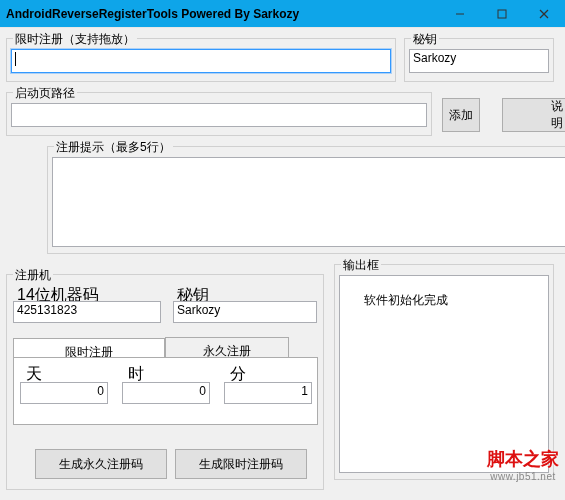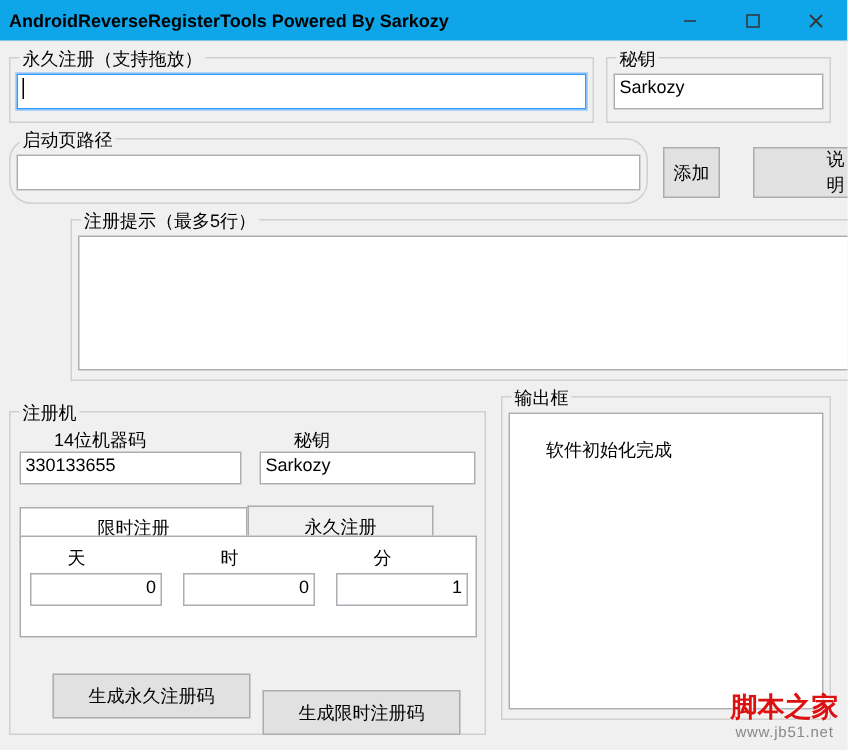--- a/index.html
+++ b/index.html
@@ -13,22 +13,22 @@
   .groupbox { position: absolute; border: 1px solid #d0d0d0; background: #f0f0f0; }
   .groupbox > .legend { position: absolute; top: -8px; left: 6px; background: #f0f0f0; font-size: 12px; padding: 0 2px; color: #000; }
   .txtinput { position: absolute; border: 1px solid #abadb3; background: #fff; font-size: 12px; padding: 1px 3px; color: #000; }
   .txtinput.focused { border: 1px solid #3399ff; outline: 1px solid rgba(51,153,255,.35); }
   .btn { position: absolute; border: 1px solid #adadad; background: #e1e1e1; font-size: 12px; display: flex; align-items: center; justify-content: center; cursor: pointer; color: #000; }
   .multiline { position: absolute; border: 1px solid #abadb3; background: #fff; font-size: 12px; padding: 2px 4px; color: #000; white-space: pre-wrap; overflow: auto; }
   .tabstrip { position: absolute; display: flex; }
   .tab { border: 1px solid #acacac; border-bottom: none; background: #f0f0f0; font-size: 12px; padding: 5px 0; text-align: center; cursor: pointer; }
   .tab.active { background: #fff; position: relative; top: 1px; }
   .tabbody { position: absolute; border: 1px solid #acacac; background: #fff; }
-  .lbl { position: absolute; font-size: 12px; color: #000; margin-left: 19px; }
-  .watermark { position: absolute; right: 6px; bottom: 6px; font-size: 18px; font-weight: bold; color: #d11; text-shadow: 0 0 2px #fff; font-family: "KaiTi","SimSun",serif; }
+  .lbl { position: absolute; font-size: 16px; color: #000; }
+  .watermark { position: absolute; right: 6px; bottom: 18px; font-size: 18px; font-weight: bold; color: #d11; text-shadow: 0 0 2px #fff; font-family: "KaiTi","SimSun",serif; }
   .watermark .sub { display:block; font-size: 10px; color: #888; font-weight: normal; text-shadow:none; text-align:center; letter-spacing:.5px;}
   .caret { display:inline-block; width:1px; height:14px; background:#000; vertical-align:middle; animation: blink 1s steps(1) infinite;}
   @keyframes blink { 50% { opacity:0; } }
 </style>
 </head>
 <body>
 
 <div class="titlebar">
   <span class="title">AndroidReverseRegisterTools     Powered By Sarkozy</span>
   <span class="spacer"></span>
@@ -46,34 +46,34 @@
     <svg width="10" height="10">
         <line x1="1" y1="1" x2="9" y2="9" stroke-width="1.2"></line>
         <line x1="9" y1="1" x2="1" y2="9" stroke-width="1.2"></line>
       </svg>
   </div>
 </div>
 
 <div class="client">
 
   <div class="groupbox" style="left:6px; top:10px; width:390px; height:44px;">
-    <span class="legend">永久注册（支持拖放）</span>
+    <span class="legend">限时注册（支持拖放）</span>
     <div class="txtinput focused" style="left:4px; top:10px; width:380px; height:24px;">
       <span class="caret"></span><span></span>
     </div>
   </div>
 
   <div class="groupbox" style="left:404px; top:10px; width:150px; height:44px;">
     <span class="legend">秘钥</span>
     <div class="txtinput" style="left:4px; top:10px; width:140px; height:24px;">
       <span>Sarkozy</span>
     </div>
   </div>
 
-  <div class="groupbox" style="left:6px; top:64px; width:426px; height:44px;border-radius:15px;">
+  <div class="groupbox" style="left:6px; top:64px; width:426px; height:44px;">
     <span class="legend">启动页路径</span>
     <div class="txtinput" style="left:4px; top:10px; width:416px; height:24px;">
       <span></span>
     </div>
   </div>
 
   <div class="btn" style="left:442px; top:70px; width:38px; height:34px;">
     <span>添加</span>
   </div>
   <div class="btn" style="left:502px; top:70px; width:68px; height:34px;padding-left:48px;">
@@ -85,21 +85,21 @@
     <div class="multiline" style="left:4px; top:10px; width:538px; height:90px;">
       <span></span>
     </div>
   </div>
 
   <div class="groupbox" style="left:6px; top:246px; width:318px; height:216px;">
     <span class="legend">注册机</span>
 
     <span class="lbl" style="left:10px; top:10px;">14位机器码</span>
     <div class="txtinput" style="left:6px; top:26px; width:148px; height:22px;">
-      <span>330133655</span>
+      <span>425131823</span>
     </div>
 
     <span class="lbl" style="left:170px; top:10px;">秘钥</span>
     <div class="txtinput" style="left:166px; top:26px; width:144px; height:22px;">
       <span>Sarkozy</span>
     </div>
 
     <div class="tabstrip" style="left:6px; top:62px;">
       <div class="tab active" style="width:152px;">
         <span>限时注册</span>
@@ -119,21 +119,21 @@
       </div>
       <span class="lbl" style="left:216px; top:6px;">分</span>
       <div class="txtinput" style="left:210px; top:24px; width:88px; height:22px; text-align:right;">
         <span>1</span>
       </div>
     </div>
 
     <div class="btn" style="left:28px; top:174px; width:132px; height:30px;">
       <span>生成永久注册码</span>
     </div>
-    <div class="btn" style="left:168px; top:185px; width:132px; height:30px;">
+    <div class="btn" style="left:168px; top:174px; width:132px; height:30px;">
       <span>生成限时注册码</span>
     </div>
   </div>
 
   <div class="groupbox" style="left:334px; top:236px; width:220px; height:216px;">
     <span class="legend">输出框</span>
     <div class="multiline" style="left:4px; top:10px; width:210px; height:198px;">
       <span>软件初始化完成</span>
     </div>
   </div>

